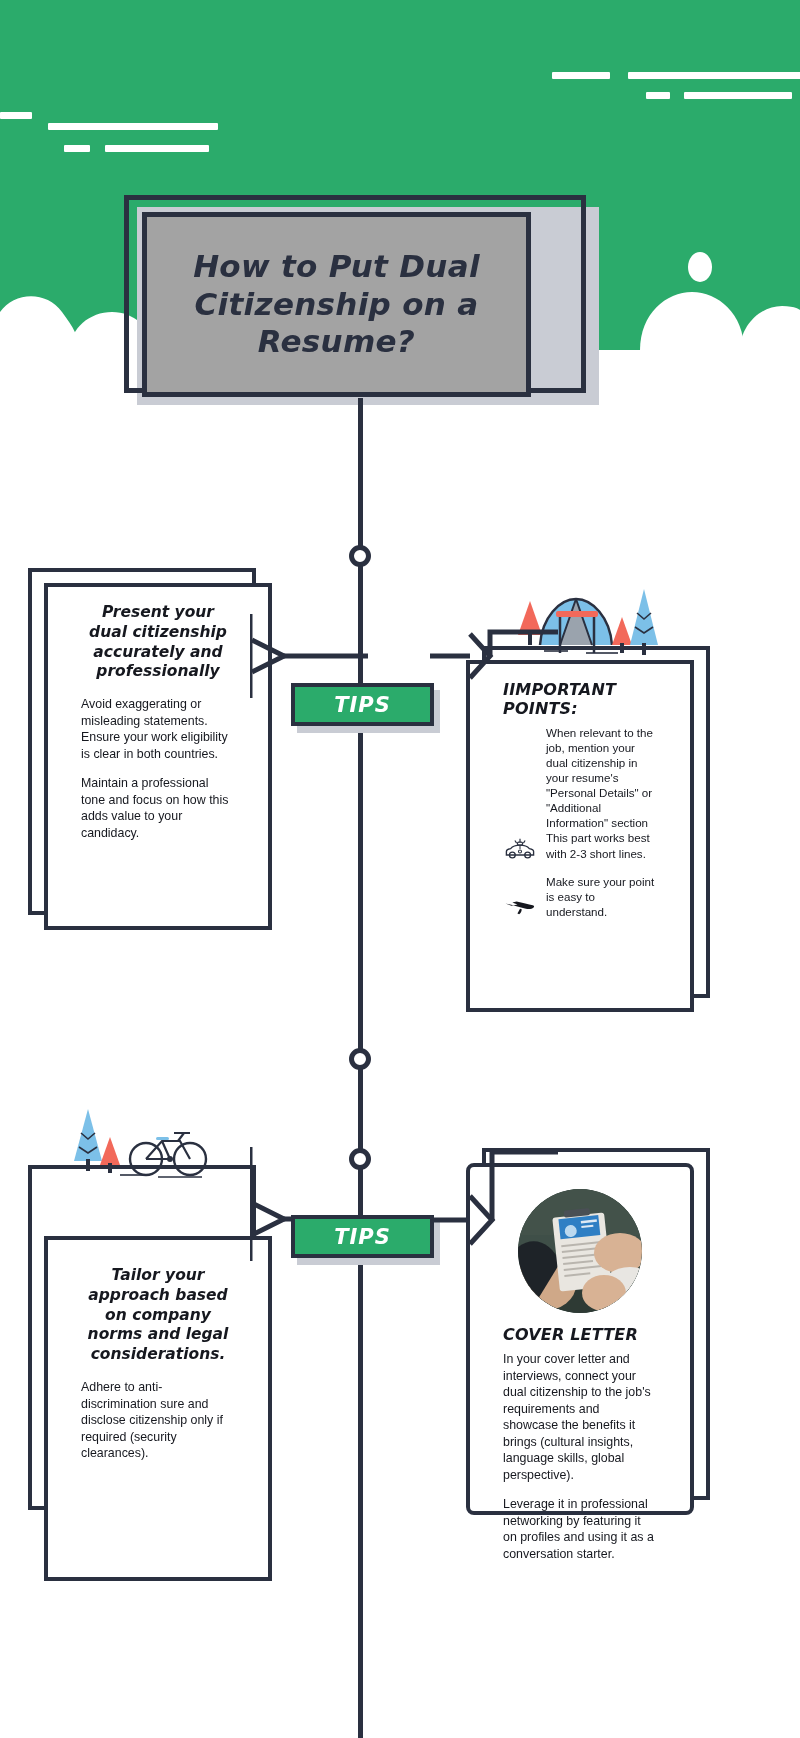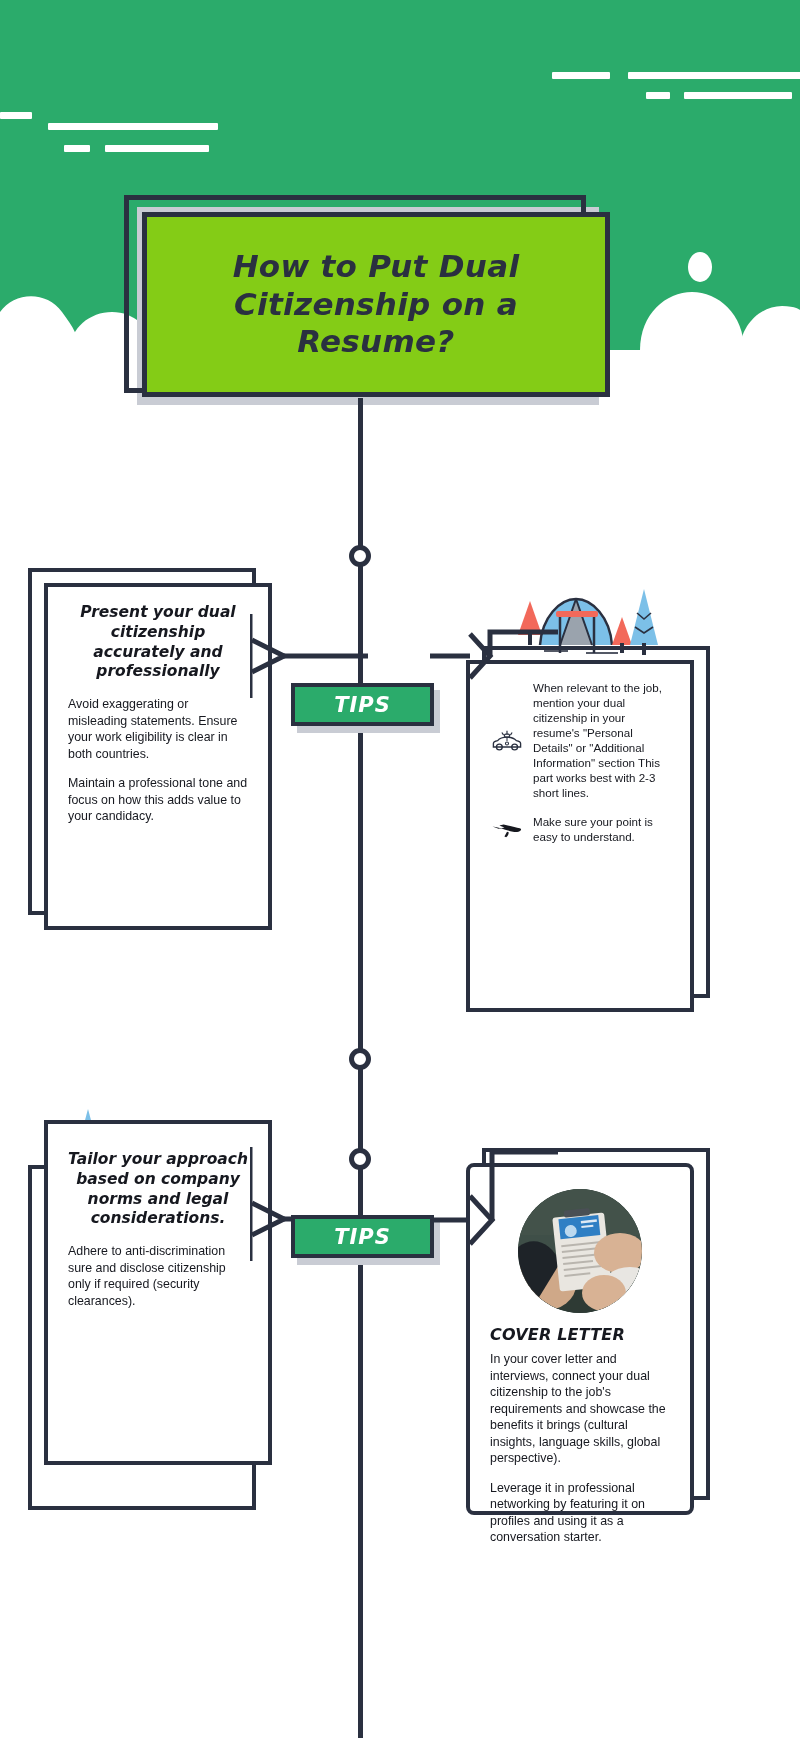--- a/index.html
+++ b/index.html
@@ -25,22 +25,22 @@
   
   .title-shadow {
     position: absolute; left: 137px; top: 207px; width: 462px; height: 198px;
     background: #c9ccd4;
   }
   .title-outer {
     position: absolute; left: 124px; top: 195px; width: 462px; height: 198px;
     border: 5px solid #2a3040; background: transparent;
   }
   .title-inner {
-    position: absolute; left: 142px; top: 212px; width: 468px; height: 185px;
-    border: 5px solid #2a3040; background: #84cc16;
+    position: absolute; left: 142px; top: 212px; width: 389px; height: 185px;
+    border: 5px solid #2a3040; background: #a3a3a3;
     display: flex; align-items: center; justify-content: center;
   }
   .title-text {
     font-family: "DejaVu Sans", sans-serif;
     font-weight: 700; font-style: italic;
     font-size: 31px; line-height: 1.22; color: #2a3040;
     text-align: center; letter-spacing: .3px; padding: 0 18px;
   }
 
   
@@ -70,21 +70,21 @@
     font-weight: 700; font-style: italic; font-size: 21px;
     color: #ffffff; letter-spacing: 1px;
   }
 
   
   .card-outer { position: absolute; border: 4px solid #2a3040; }
   .card-inner {
     position: absolute; border: 4px solid #2a3040; background: #ffffff;
     z-index: 2;
   }
-  .card-body { padding: 16px 20px; }
+  .card-body { padding: 16px 33px; }
 
   .card-title {
     font-family: "DejaVu Sans", sans-serif;
     font-weight: 700; font-style: italic;
     color: #16181f; text-align: center;
     font-size: 15.5px; line-height: 1.28; margin-bottom: 14px;
   }
   .card-head-caps {
     font-family: "DejaVu Sans", sans-serif;
     font-weight: 700; font-style: italic;
@@ -92,21 +92,21 @@
     margin-bottom: 7px;
   }
   .para {
     font-family: "Liberation Sans", sans-serif;
     font-size: 12.4px; line-height: 1.33; color: #16181f;
     margin-bottom: 13px;
   }
   .para:last-child { margin-bottom: 0; }
 
   
-  .brow { display: flex; gap: 9px; margin-bottom: 13px; align-items: center; }
+  .brow { display: flex; gap: 9px; margin-bottom: 13px; align-items: flex-end; }
   .bicon { flex: 0 0 34px; width: 34px; padding-top: 2px; }
   .bicon svg { display: block; width: 34px; height: 24px; }
   .btext {
     font-family: "Liberation Sans", sans-serif;
     font-size: 11.6px; line-height: 1.3; color: #16181f;
   }
 
   
   .photo-circle {
     width: 124px; height: 124px; border-radius: 50%;
@@ -203,20 +203,21 @@
     <rect x="144" y="60" width="4" height="12" fill="#2a3040"></rect>
 
     <line x1="46" y1="68" x2="70" y2="68" stroke="#2a3040" stroke-width="1.6"></line>
     <line x1="88" y1="70" x2="120" y2="70" stroke="#2a3040" stroke-width="1.6"></line>
     <line x1="126" y1="66" x2="148" y2="66" stroke="#2a3040" stroke-width="1.6"></line>
   </svg>
 
   <div class="card-outer" style="left:482px; top:646px; width:228px; height:352px;"></div>
   <div class="card-inner" style="left:466px; top:660px; width:228px; height:352px;">
     <div class="card-body">
+      <div class="card-head-caps">IIMPORTANT POINTS:</div>
 
       <div class="brow">
         <div class="bicon">
           <svg viewBox="0 0 40 26">
             <line x1="20" y1="1" x2="20" y2="5" stroke="#2a3040" stroke-width="1.4"></line>
             <line x1="14" y1="3" x2="16" y2="6" stroke="#2a3040" stroke-width="1.4"></line>
             <line x1="26" y1="3" x2="24" y2="6" stroke="#2a3040" stroke-width="1.4"></line>
             <rect x="17" y="5" width="6" height="3.5" rx="1.6" fill="none" stroke="#2a3040" stroke-width="1.4"></rect>
             <path d="M4,20 L4,16 C4,14 6,13 9,12.5 C12,9 16,8.5 20,8.5 C24,8.5 28,9 31,12.5 C34,13 36,14 36,16 L36,20 Z" fill="none" stroke="#2a3040" stroke-width="1.6"></path>
             <line x1="20" y1="9" x2="20" y2="13" stroke="#2a3040" stroke-width="1.2"></line>
@@ -267,21 +268,21 @@
     <circle cx="128" cy="54" r="16" fill="none" stroke="#2a3040" stroke-width="2.4"></circle>
     <path d="M84,54 L100,36 L118,36 L128,54 M100,36 L108,54 L84,54" fill="none" stroke="#2a3040" stroke-width="2.2"></path>
     <path d="M116,36 L122,28 M112,28 L128,28" stroke="#2a3040" stroke-width="2.2" fill="none"></path>
     <rect x="94" y="32" width="13" height="3" rx="1.5" fill="#7cc0e8"></rect>
     <circle cx="108" cy="54" r="3" fill="#2a3040"></circle>
     <line x1="58" y1="70" x2="84" y2="70" stroke="#2a3040" stroke-width="1.6"></line>
     <line x1="96" y1="72" x2="140" y2="72" stroke="#2a3040" stroke-width="1.6"></line>
   </svg>
 
   <div class="card-outer" style="left:28px; top:1165px; width:228px; height:345px;"></div>
-  <div class="card-inner" style="left:44px; top:1120px; width:228px; height:345px;">
+  <div class="card-inner" style="left:44px; top:1236px; width:228px; height:345px;">
     <div class="card-body" style="padding-top:26px;">
       <div class="card-title">Tailor your approach based on company norms and legal considerations.</div>
       <div class="para">Adhere to anti-discrimination sure and disclose citizenship only if required (security clearances).</div>
     </div>
   </div>
 
   <div class="card-outer" style="left:482px; top:1148px; width:228px; height:352px;"></div>
   <div class="card-inner" style="left:466px; top:1163px; width:228px; height:352px;border-radius:8px;">
     <div class="card-body">
       <div class="photo-circle">

